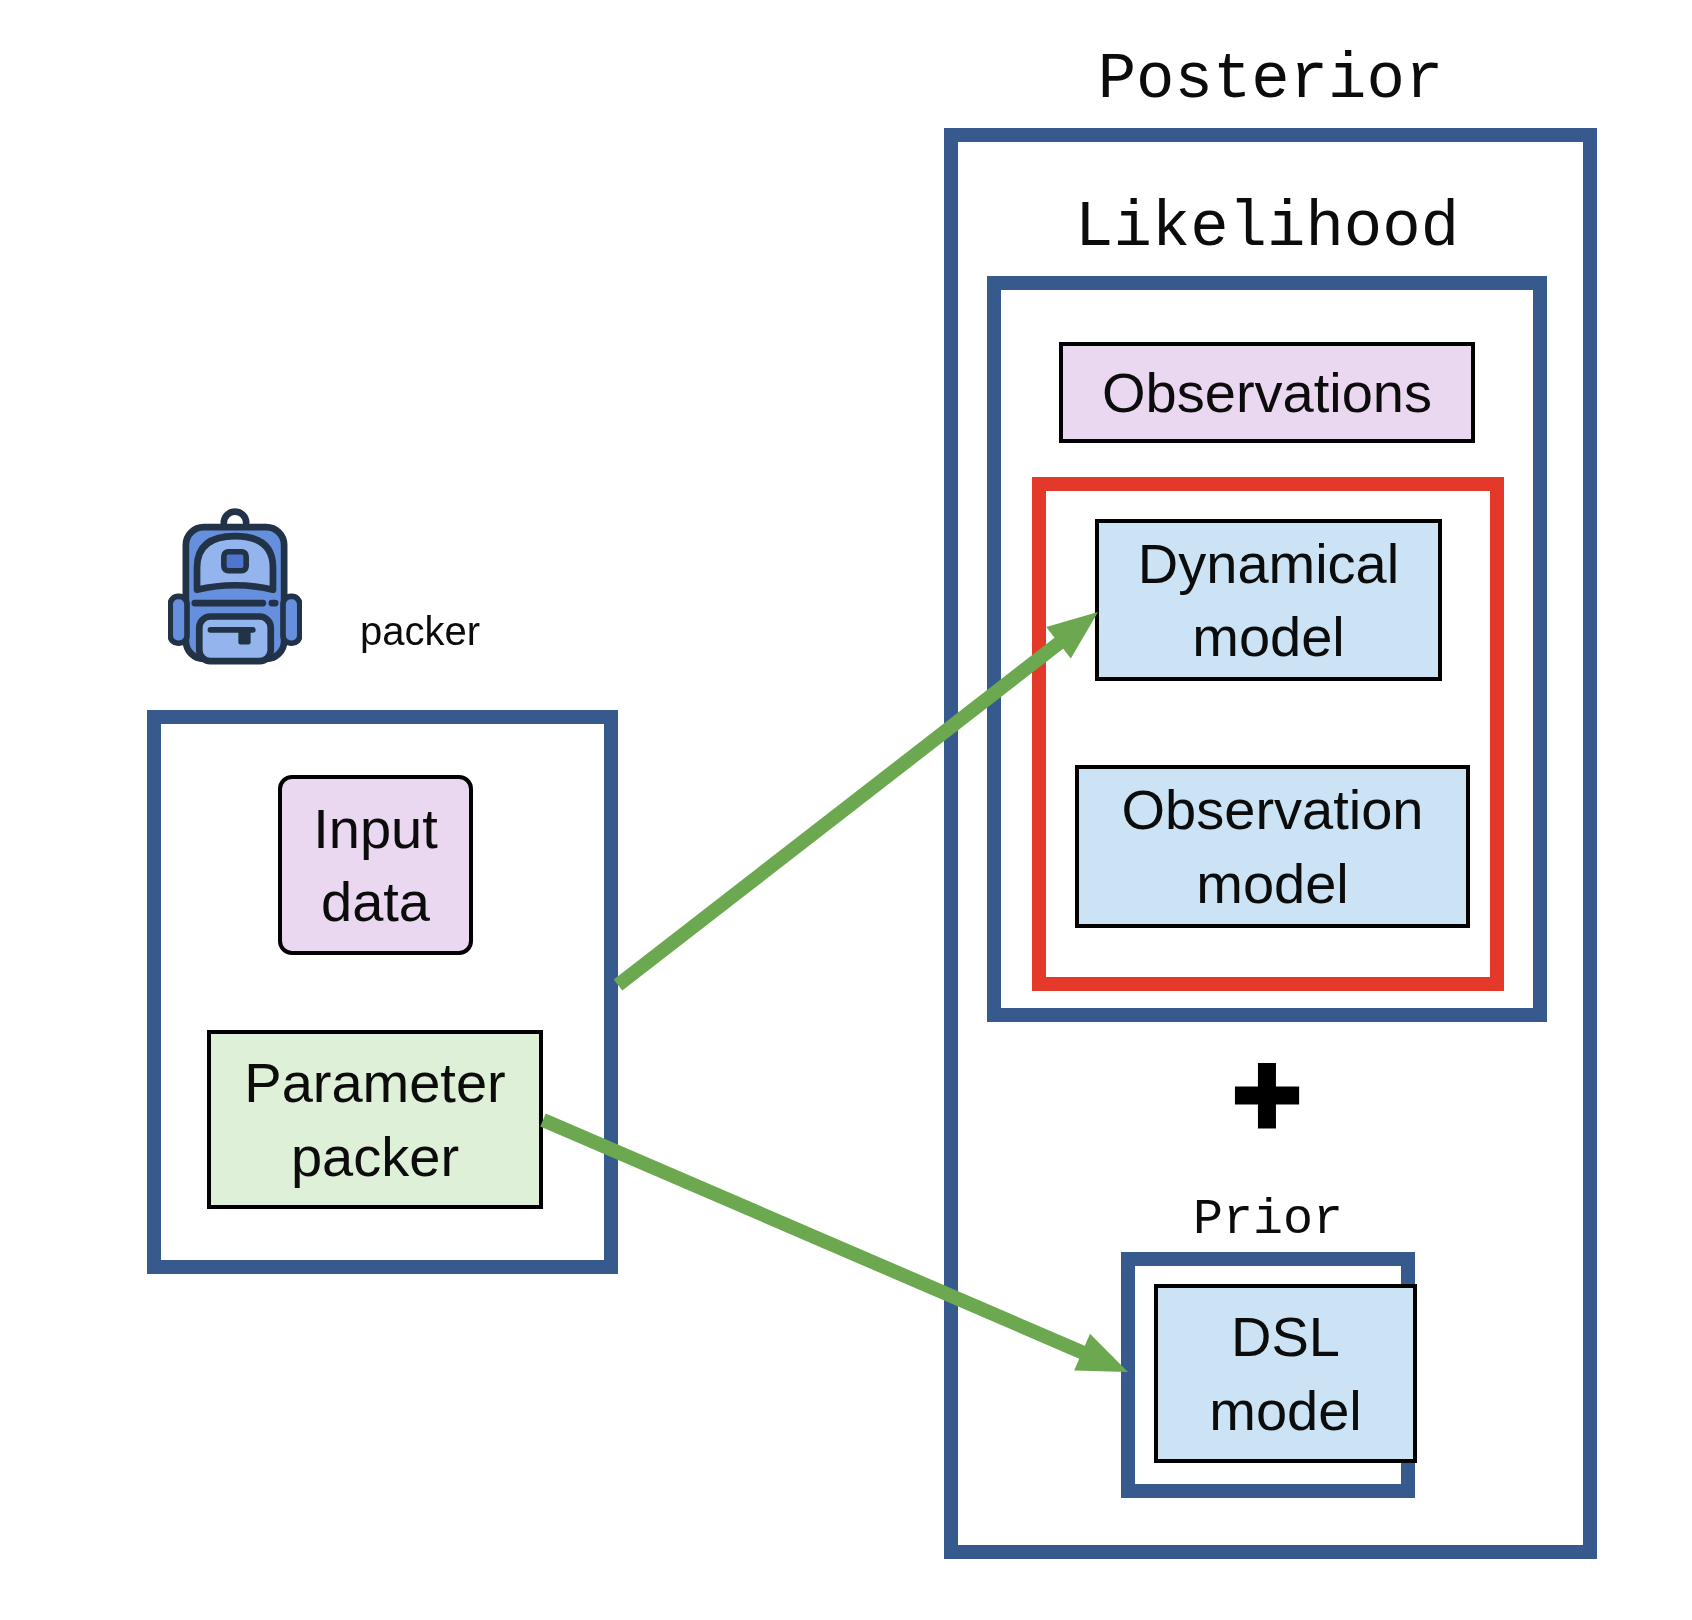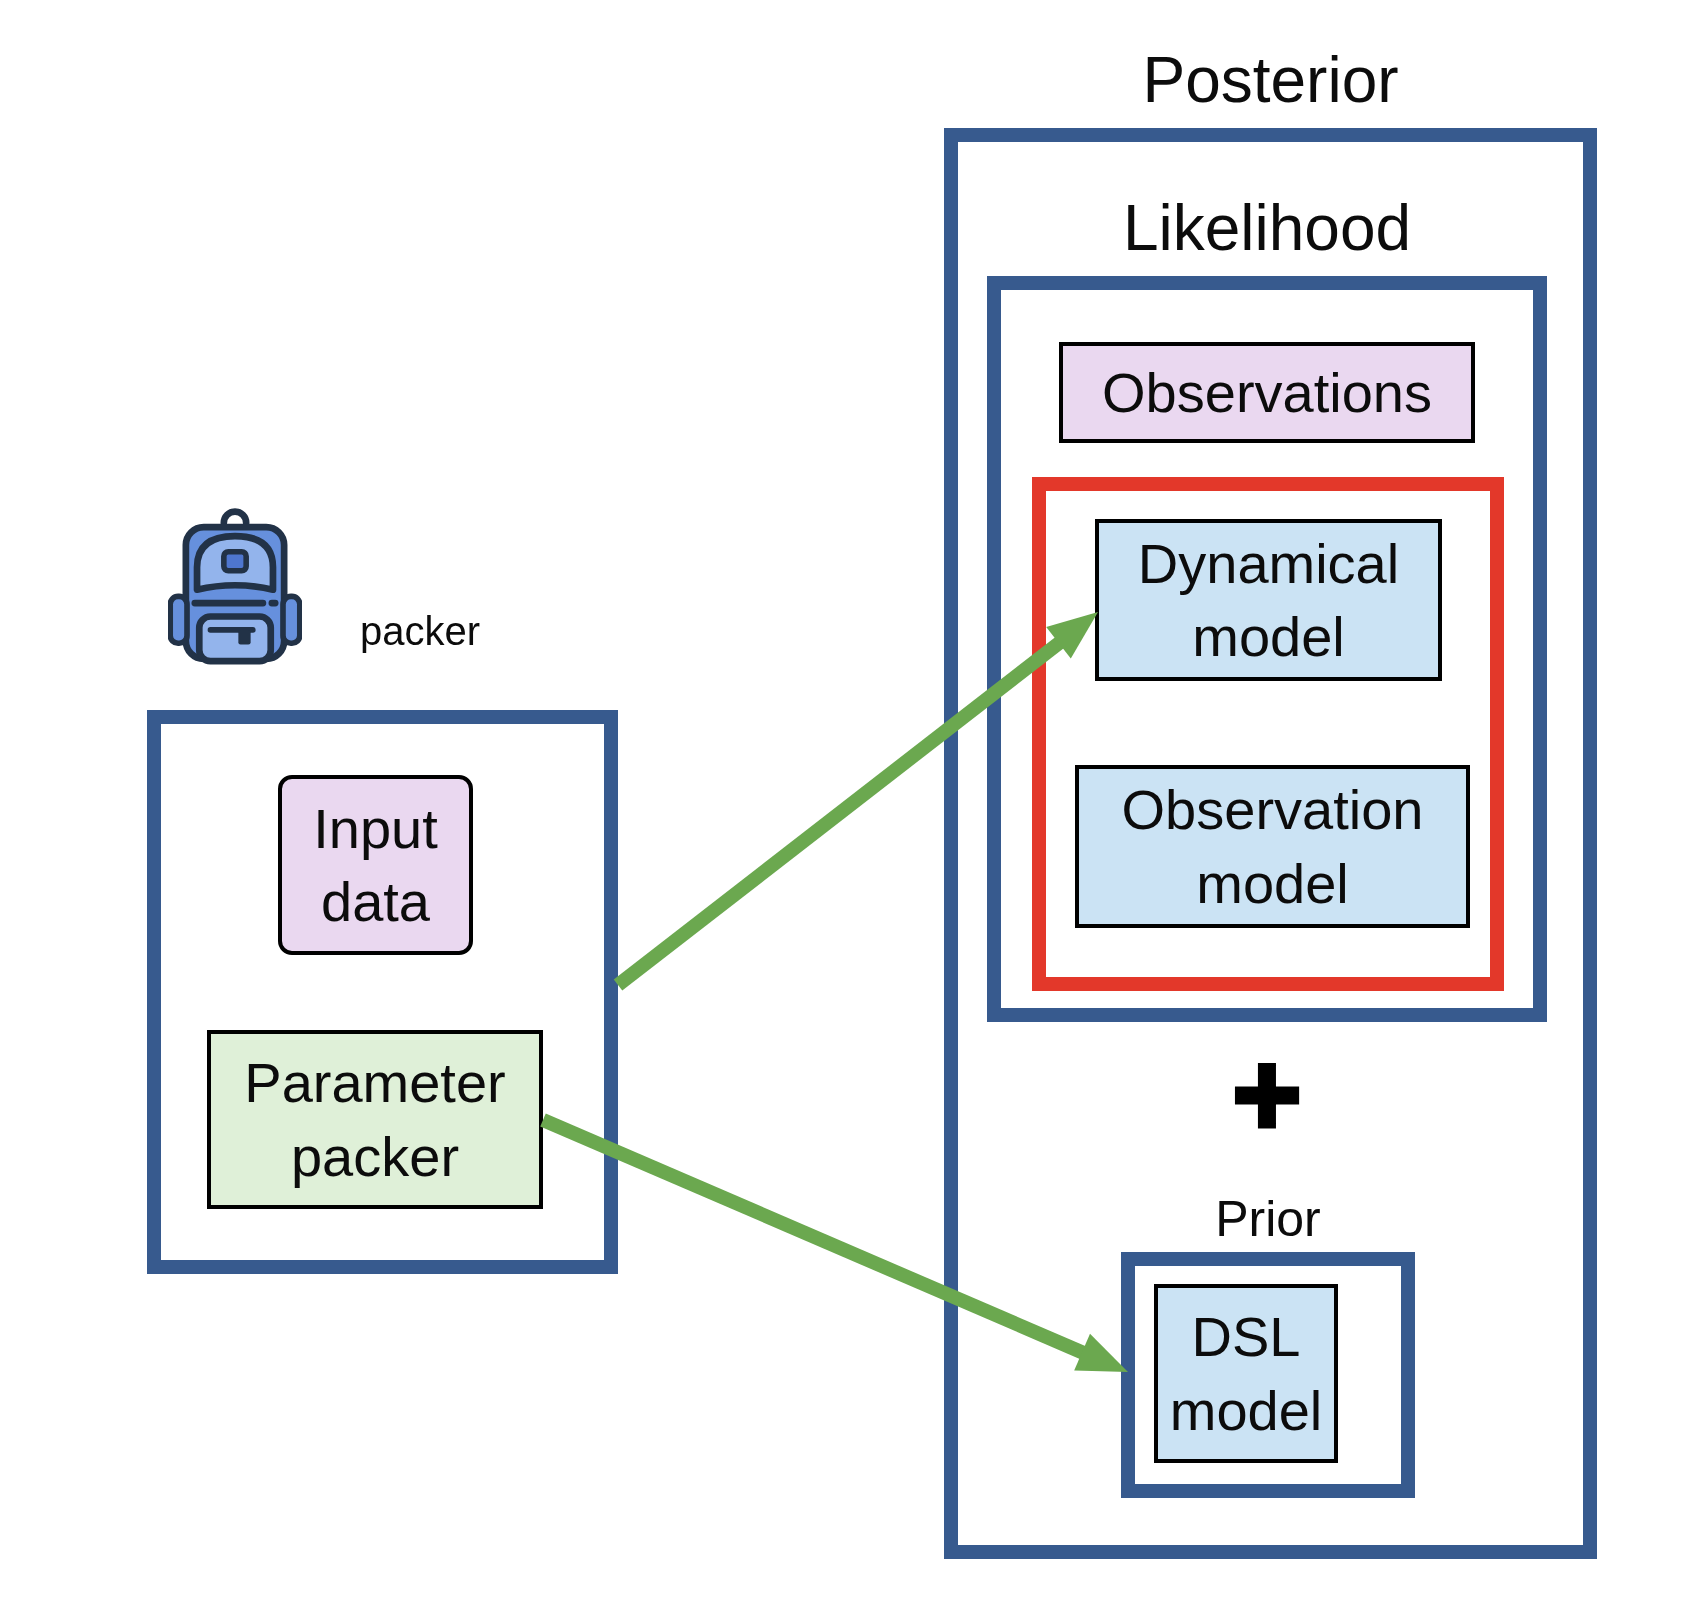--- a/index.html
+++ b/index.html
@@ -33,20 +33,21 @@
   .fill-blue  { background: #CBE3F4; }
   .fill-green { background: #DFF0D8; }
 
   .title {
     display: flex;
     align-items: center;
     justify-content: center;
     text-align: center;
     font-size: 64px;
     line-height: 1.1;
+    font-family: Liberation Mono, monospace;
   }
   .subtitle { font-size: 50px; }
 
   .plus {
     display: flex;
     align-items: center;
     justify-content: center;
     font-size: 118px;
     font-weight: 900;
     -webkit-text-stroke: 5px #000;
@@ -138,21 +139,21 @@
   <div class="abs plus" style="left:1167px; top:1014px; width:200px; height:160px;">
     <span>+</span>
   </div>
 
   <div class="abs title subtitle" style="left:1121px; top:1186px; width:294px; height:66px;">
     <span>Prior</span>
   </div>
 
   <div class="abs frame-blue" style="left:1121px; top:1252px; width:294px; height:246px;"></div>
 
-  <div class="abs cell fill-blue" style="left:1154px; top:1284px; width:184px; height:179px;">
+  <div class="abs cell fill-blue" style="left:1154px; top:1284px; width:263px; height:179px;">
     <span>DSL</span>
     <span>model</span>
   </div>
 
   <svg id="arrow-overlay" viewBox="0 0 1692 1620">
     <g>
       <line x1="618" y1="985" x2="1063" y2="640" stroke="#6BA84F" stroke-width="14"></line>
       <polygon points="1098,612 1070.8,658.5 1046.2,626.9" fill="#6BA84F"></polygon>
     </g>
     <g>

